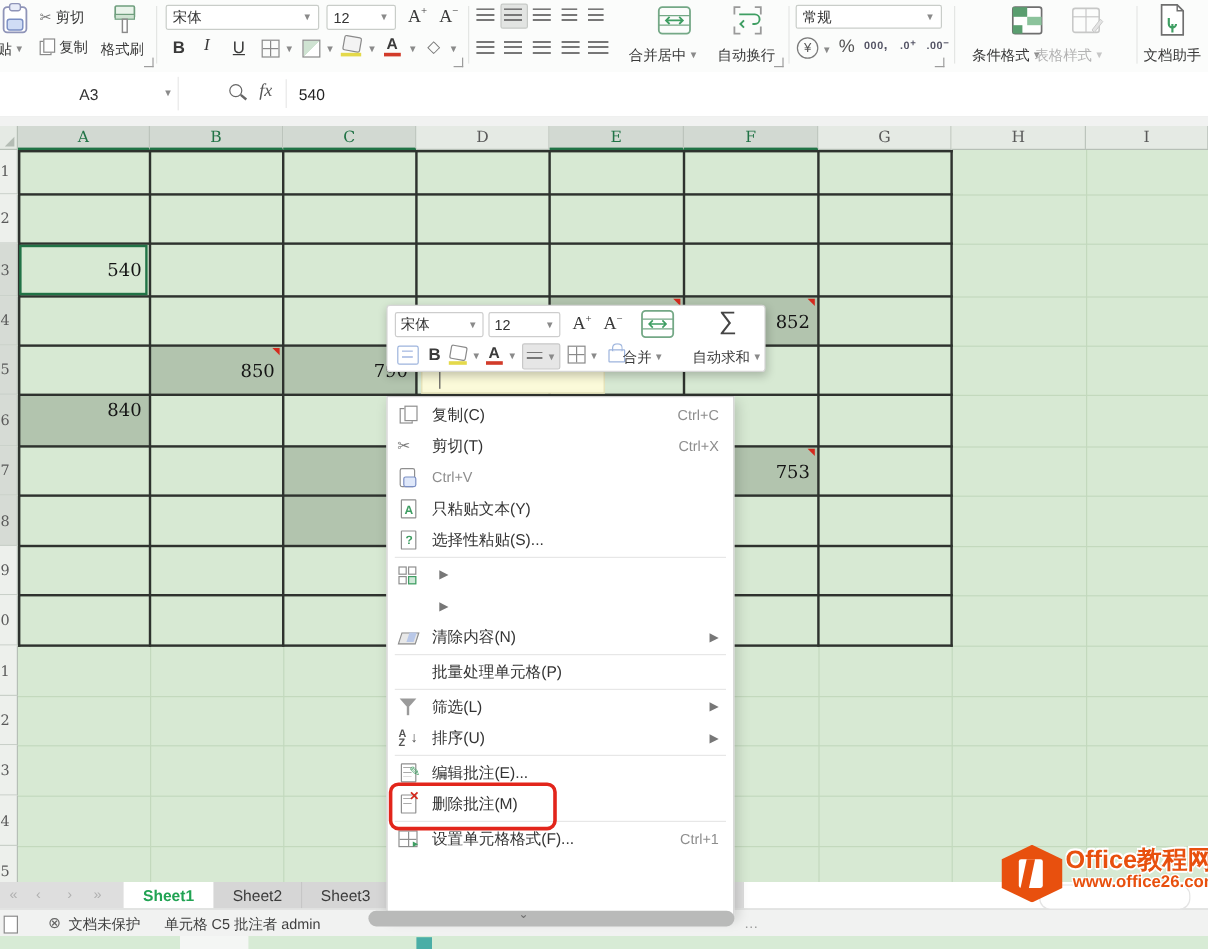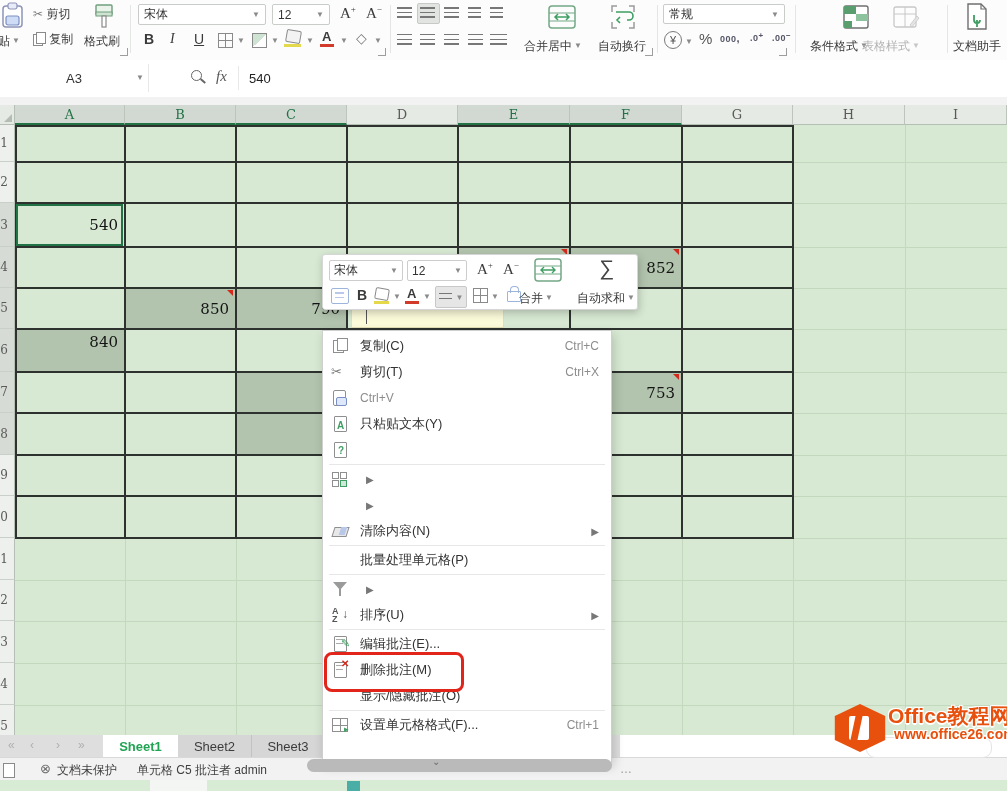--- a/index.html
+++ b/index.html
@@ -422,20 +422,21 @@
           <span class="ic ic-page"></span>
           <span class="ic" style="left:6px;top:5px;font-size:10px;font-weight:bold;color:#3f9e63">A</span>
         </span>
         <span class="lbl">只粘贴文本(Y)</span>
       </div>
       <div class="menu-item">
         <span class="mi-ic">
           <span class="ic ic-page"></span>
           <span class="ic" style="left:7px;top:4px;font-size:10px;font-weight:bold;color:#3f9e63">?</span>
         </span>
+        <span class="lbl">选择性粘贴(S)...</span>
       </div>
       <div class="menu-sep"></div>
       <div class="menu-item">
         <span class="mi-ic">
           <span class="ic" style="left:1px;top:2px;width:5px;height:5px;border:1px solid #8f8f8f"></span>
           <span class="ic" style="left:9px;top:2px;width:5px;height:5px;border:1px solid #8f8f8f"></span>
           <span class="ic" style="left:1px;top:10px;width:5px;height:5px;border:1px solid #8f8f8f"></span>
           <span class="ic" style="left:9px;top:10px;width:5px;height:5px;border:1px solid #3f9e63;background:#cfe8d8"></span>
         </span>
         <span class="arr">▶</span>
@@ -456,20 +457,21 @@
       <div class="menu-item">
         <span class="mi-ic"></span>
         <span class="lbl">批量处理单元格(P)</span>
       </div>
       <div class="menu-sep"></div>
       <div class="menu-item">
         <span class="mi-ic">
           <span class="ic" style="left:2px;top:2px;width:0;height:0;border-left:7px solid transparent;border-right:7px solid transparent;border-top:8px solid #9a9a9a"></span>
           <span class="ic" style="left:8px;top:9px;width:2px;height:7px;background:#9a9a9a"></span>
         </span>
+        <span class="lbl">筛选(L)</span>
         <span class="arr">▶</span>
       </div>
       <div class="menu-item">
         <span class="mi-ic">
           <span class="ic" style="left:1px;top:0;font-size:9px;font-weight:bold;color:#555">A</span>
           <span class="ic" style="left:1px;top:8px;font-size:9px;font-weight:bold;color:#555">Z</span>
           <span class="ic" style="left:11px;top:1px;font-size:12px;color:#555">↓</span>
         </span>
         <span class="lbl">排序(U)</span>
         <span class="arr">▶</span>
@@ -483,24 +485,20 @@
         </span>
         <span class="lbl">编辑批注(E)...</span>
       </div>
       <div class="menu-item">
         <span class="mi-ic">
           <span class="ic ic-page"></span>
           <span class="ic ic-lines"></span>
           <span class="ic" style="left:10px;top:-3px;font-size:10px;font-weight:bold;color:#d42a1e">✕</span>
         </span>
         <span class="lbl">删除批注(M)</span>
-      </div>
-      <div class="menu-item">
-        <span class="mi-ic"></span>
-        <span class="lbl">显示/隐藏批注(O)</span>
       </div>
       <div class="menu-sep"></div>
       <div class="menu-item">
         <span class="mi-ic">
           <span class="ic" style="left:1px;top:2px;width:14px;height:12px;border:1.2px solid #8f8f8f;background:linear-gradient(#8f8f8f,#8f8f8f) center/100% 1px no-repeat,linear-gradient(#8f8f8f,#8f8f8f) center/1px 100% no-repeat"></span>
           <span class="ic" style="left:13px;top:8px;font-size:9px;color:#3f9e63">▸</span>
         </span>
         <span class="lbl">设置单元格格式(F)...</span>
         <span class="sc">Ctrl+1</span>
       </div>

